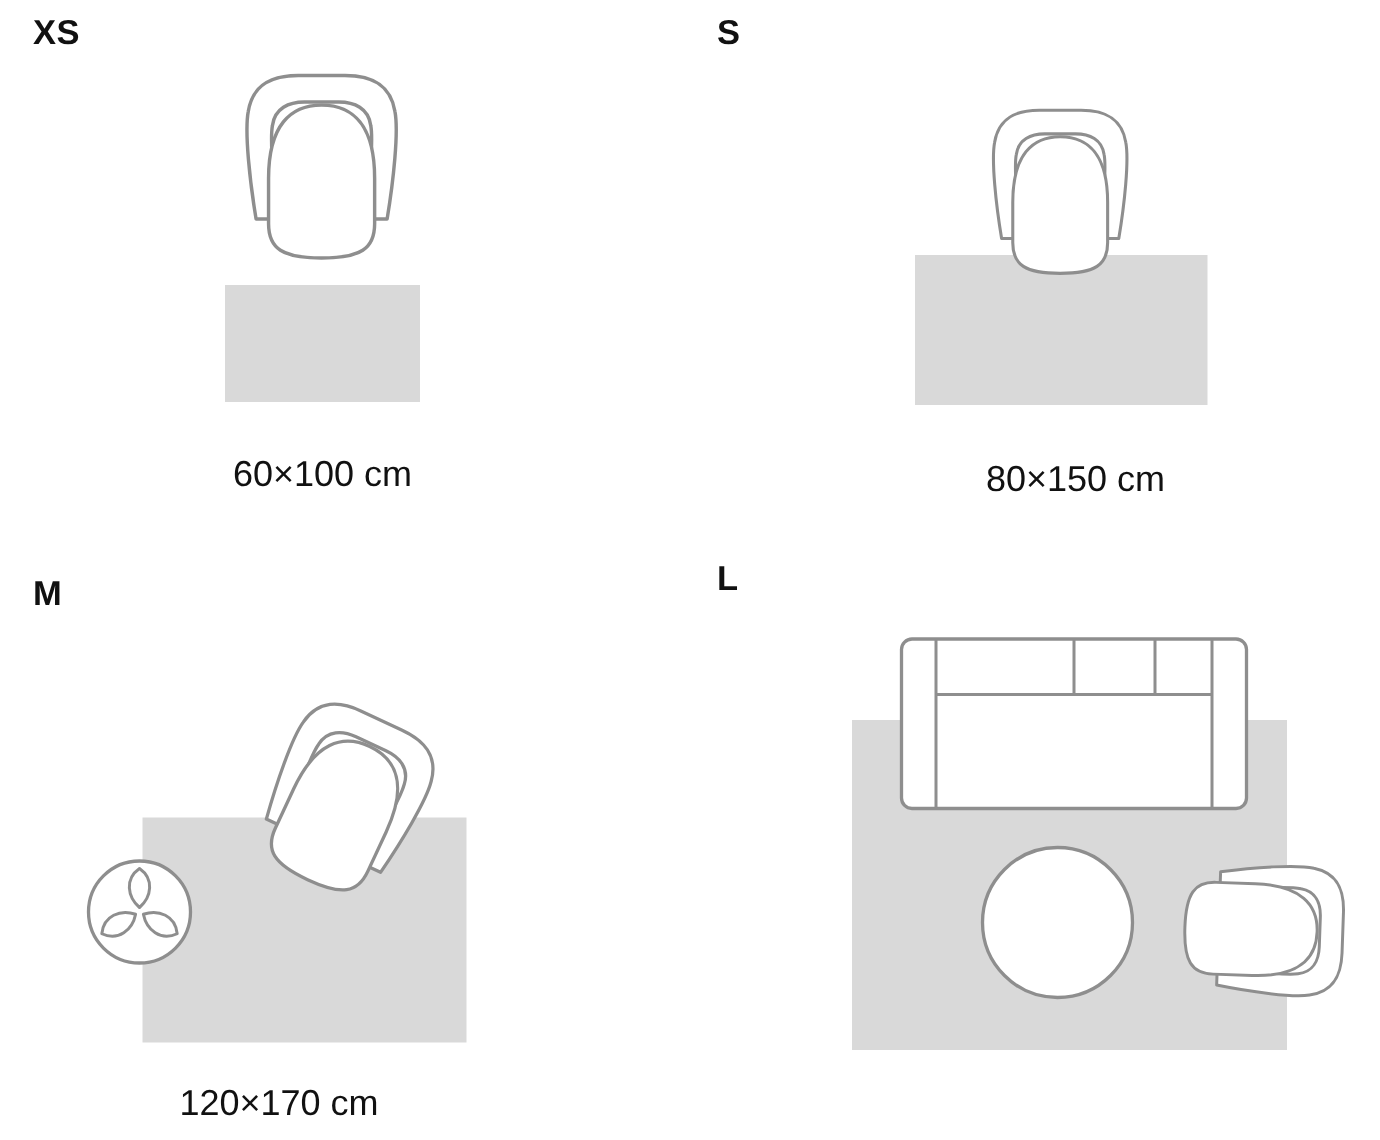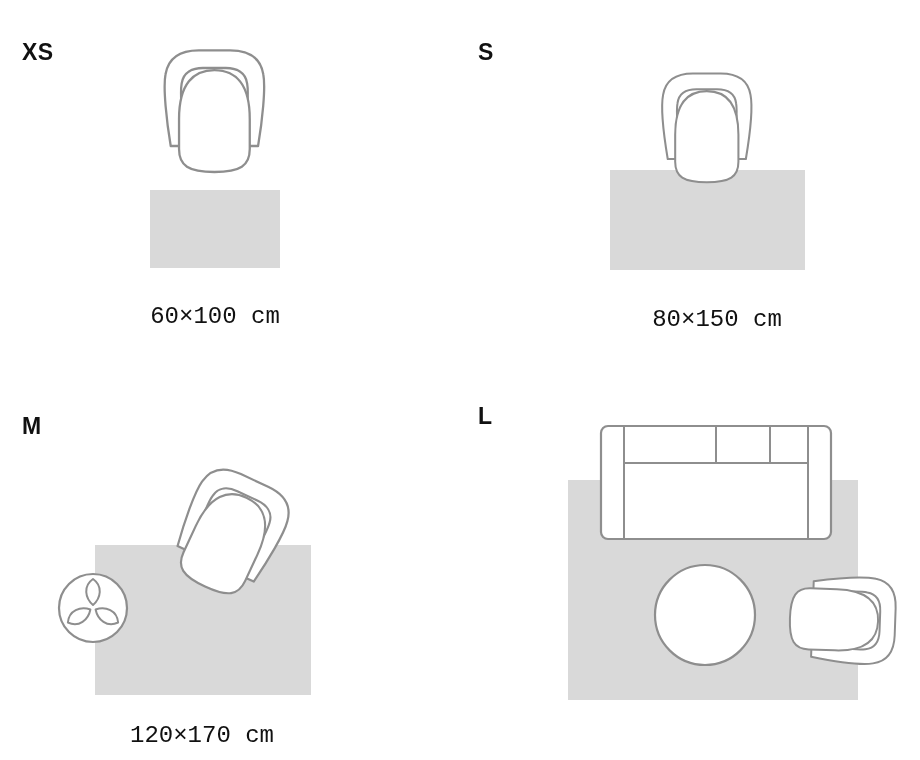--- a/index.html
+++ b/index.html
@@ -5,25 +5,25 @@
   * { margin:0; padding:0; box-sizing:border-box; }
   html,body { background:#fff; }
   body { font-family:"Liberation Sans", sans-serif; color:var(--text-color,#111); }
   .canvas {
     position:relative; width:920px; height:760px;
     background:var(--page-bg,#fff); overflow:hidden;
   }
   .panel { position:absolute; }
   .size-letter {
     position:absolute; font-weight:700; font-size:23px;
-    color:var(--text-color,#111); letter-spacing:.3px;margin-top:31px;
+    color:var(--text-color,#111); letter-spacing:.3px;
   }
   .caption {
     position:absolute; width:300px; text-align:center;
-    font-size:24px; color:var(--text-color,#111);font-family:Liberation Mono, monospace;
+    font-size:24px; color:var(--text-color,#111);
   }
   .illustration { position:absolute; left:0; top:0; display:block; }
   .rug { fill:var(--rug-color,#d9d9d9); }
   .furniture {
     fill:#ffffff; stroke:var(--outline-color,#8e8e8e);
     stroke-width:2.2; stroke-linejoin:round; stroke-linecap:round;
   }
   .furniture-line {
     fill:none; stroke:var(--outline-color,#8e8e8e);
     stroke-width:2; stroke-linejoin:round; stroke-linecap:round;
@@ -91,21 +91,21 @@
     <div class="caption" style="left:107px;top:306px">80×150 cm</div>
   </section>
 
   <section class="panel" style="left:0;top:370px;width:460px;height:390px">
     <span class="size-letter" style="left:22px;top:12px">M</span>
     <svg class="illustration" width="460" height="390" viewBox="0 0 460 390">
       <rect class="rug" x="95" y="175" width="216" height="150"></rect>
       <use href="#chair-shape" transform="translate(230,163) rotate(25) translate(-60,-66)"></use>
       <use href="#plant-shape" transform="translate(93,238)"></use>
     </svg>
-    <div class="caption" style="left:52px;top:352px">120×170 cm</div>
+    <div class="caption" style="left:36px;top:352px">120×170 cm</div>
   </section>
 
   <section class="panel" style="left:460px;top:370px;width:460px;height:390px">
     <span class="size-letter" style="left:18px;top:2px">L</span>
     <svg class="illustration" width="460" height="390" viewBox="0 0 460 390">
       <rect class="rug" x="108" y="110" width="290" height="220"></rect>
       <use href="#sofa-shape" transform="translate(140,55)"></use>
       <circle class="furniture" cx="245" cy="245" r="50"></circle>
       <use href="#chair-shape" transform="translate(383,250) rotate(92) scale(0.9) translate(-60,-66)"></use>
     </svg>

